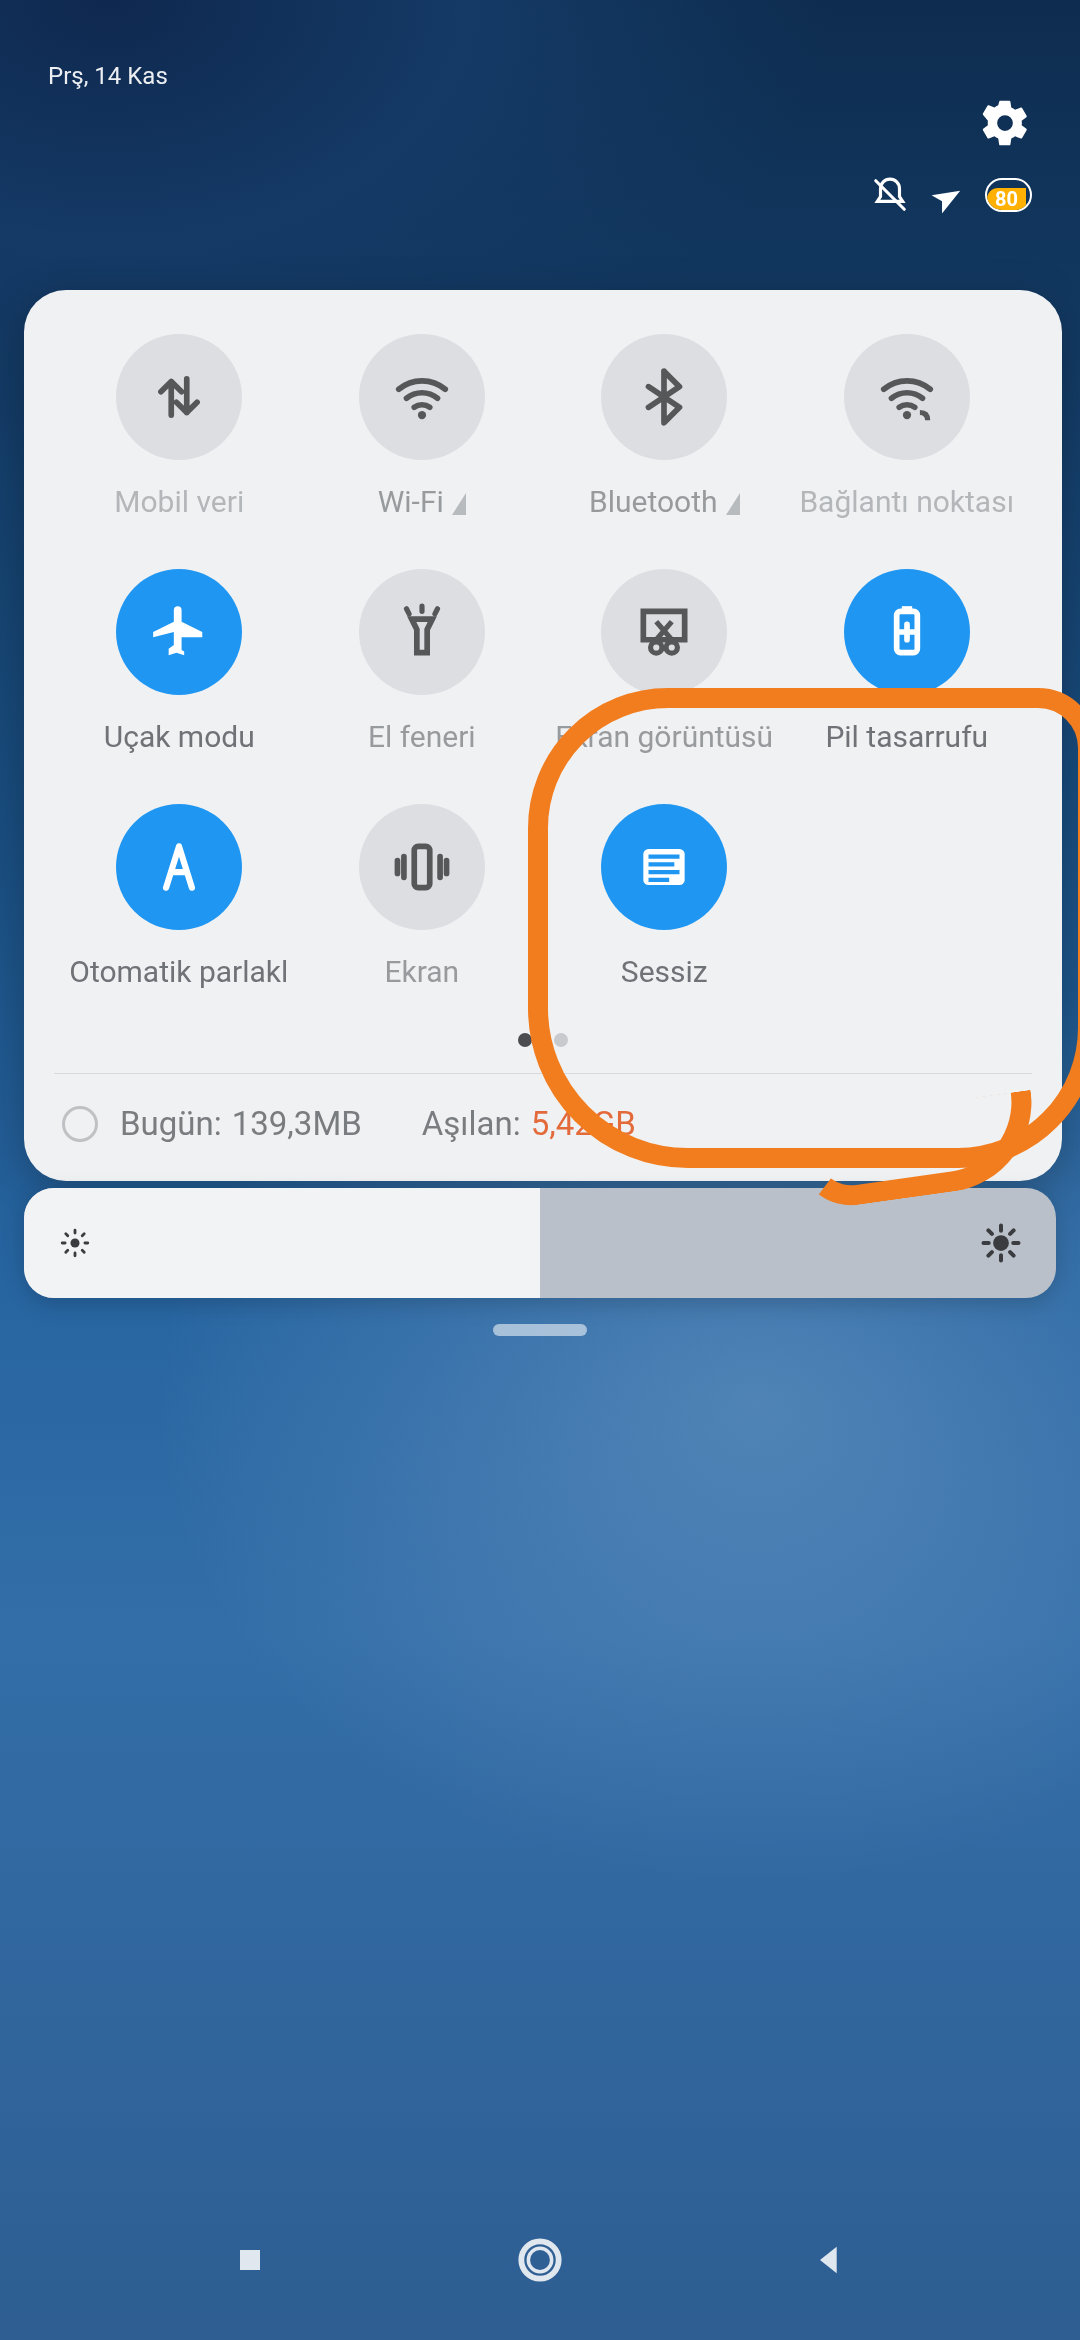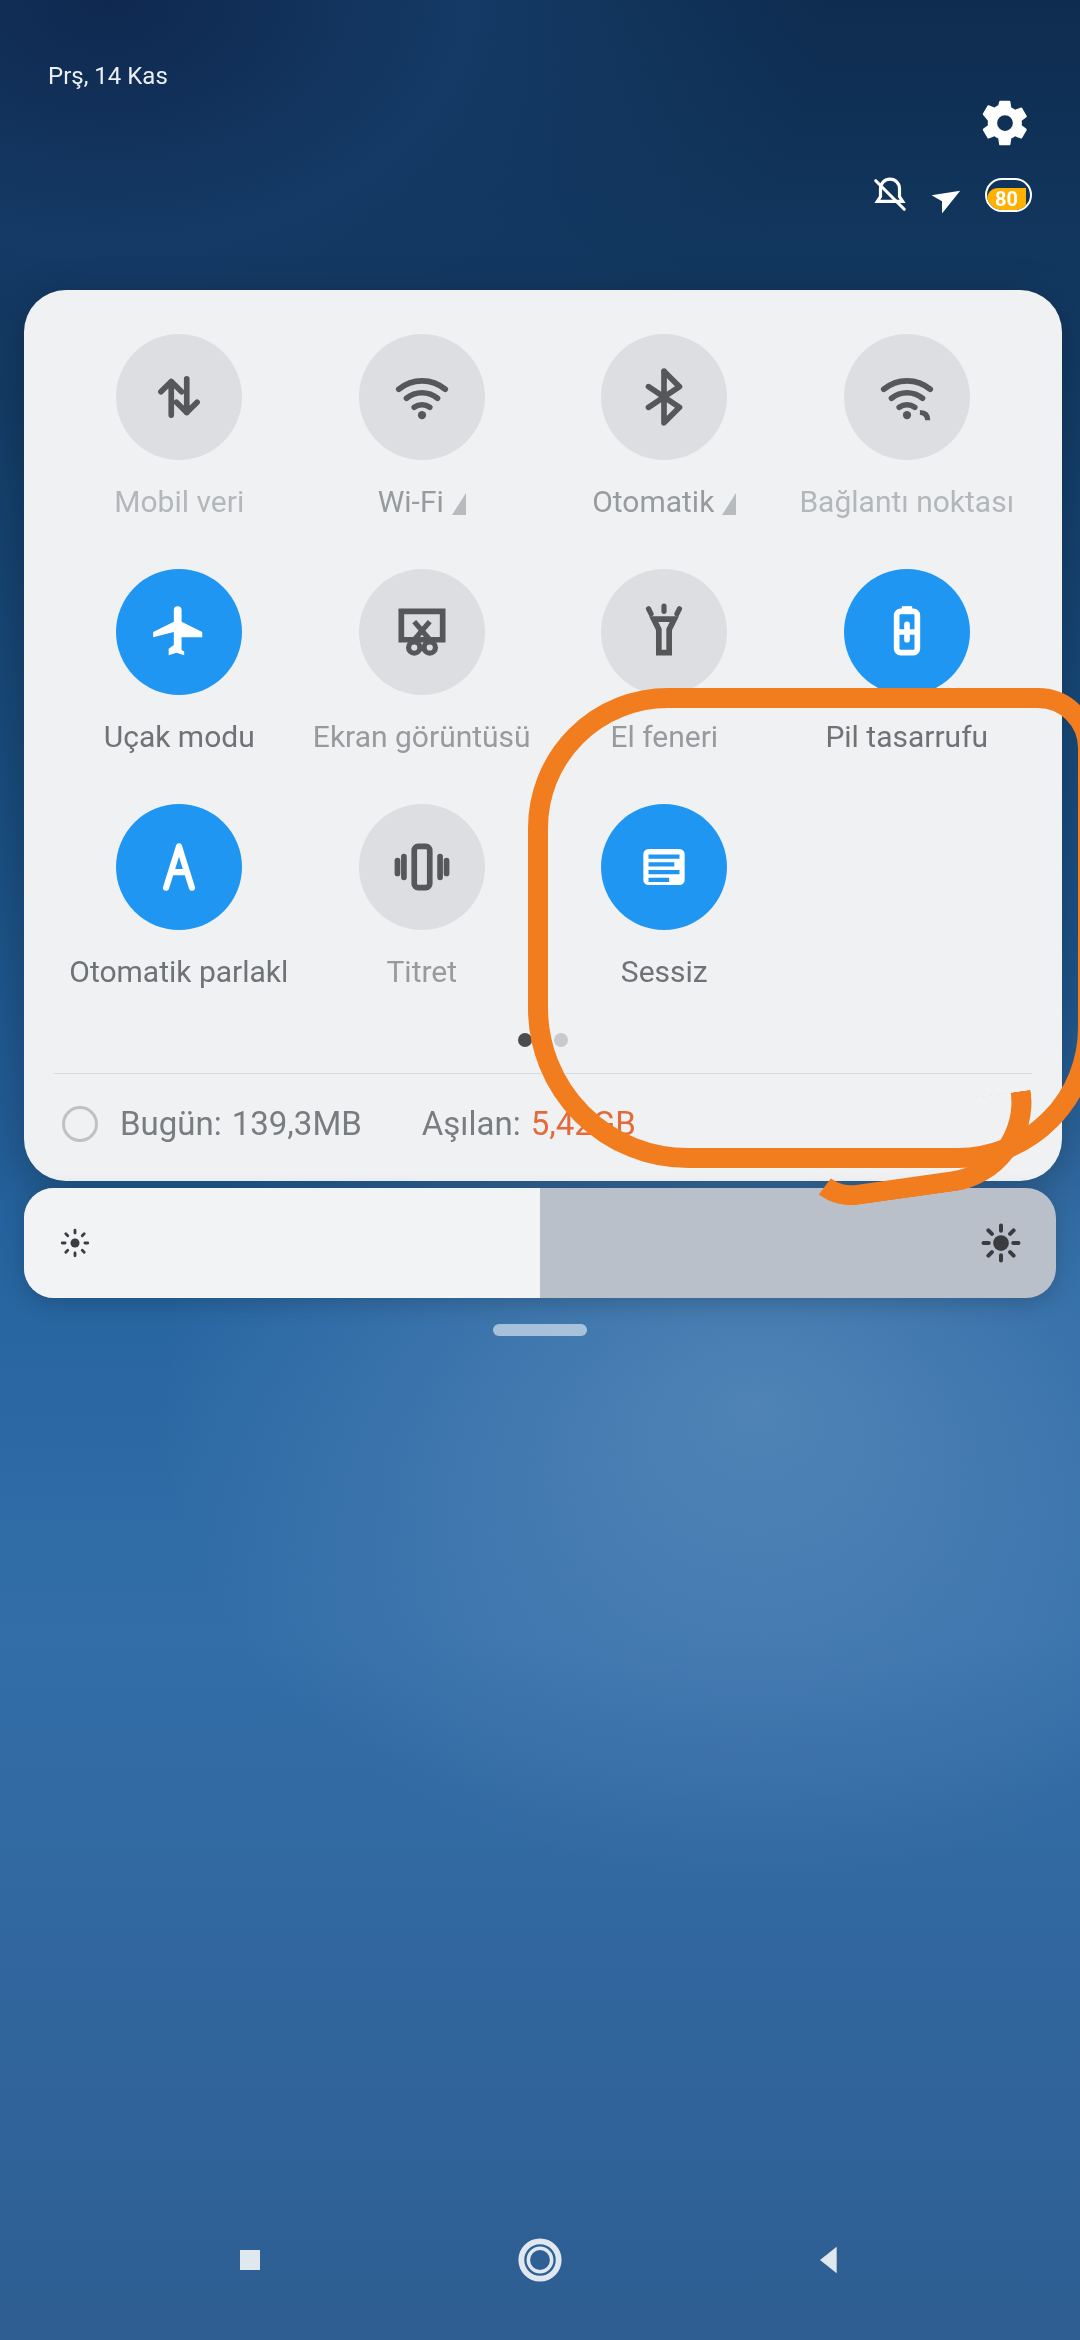--- a/index.html
+++ b/index.html
@@ -211,21 +211,21 @@
           <span class="tri"></span>
         </div>
       </div>
       <div class="toggle off">
         <div class="circle">
           <svg width="62" height="62" style="color:#555759">
             <use href="#bluetooth-icon"></use>
           </svg>
         </div>
         <div class="label-row">
-          <span class="label">Otomatik</span>
+          <span class="label">Bluetooth</span>
           <span class="tri"></span>
         </div>
       </div>
       <div class="toggle disabled">
         <div class="circle">
           <svg width="62" height="62" style="color:#555759">
             <use href="#hotspot-icon"></use>
           </svg>
         </div>
         <div class="label-row">
@@ -238,35 +238,35 @@
             <use href="#airplane-icon"></use>
           </svg>
         </div>
         <div class="label-row">
           <span class="label">Uçak modu</span>
         </div>
       </div>
       <div class="toggle off">
         <div class="circle">
           <svg width="62" height="62" style="color:#555759">
+            <use href="#flashlight-icon"></use>
+          </svg>
+        </div>
+        <div class="label-row">
+          <span class="label">El feneri</span>
+        </div>
+      </div>
+      <div class="toggle off">
+        <div class="circle">
+          <svg width="62" height="62" style="color:#555759">
             <use href="#screenshot-icon"></use>
           </svg>
         </div>
         <div class="label-row">
           <span class="label">Ekran görüntüsü</span>
-        </div>
-      </div>
-      <div class="toggle off">
-        <div class="circle">
-          <svg width="62" height="62" style="color:#555759">
-            <use href="#flashlight-icon"></use>
-          </svg>
-        </div>
-        <div class="label-row">
-          <span class="label">El feneri</span>
         </div>
       </div>
       <div class="toggle on">
         <div class="circle">
           <svg width="62" height="62" style="color:#ffffff">
             <use href="#battery-saver-icon"></use>
           </svg>
         </div>
         <div class="label-row">
           <span class="label">Pil tasarrufu</span>
@@ -282,21 +282,21 @@
           <span class="label">Otomatik parlaklık</span>
         </div>
       </div>
       <div class="toggle off">
         <div class="circle">
           <svg width="62" height="62" style="color:#555759">
             <use href="#vibrate-icon"></use>
           </svg>
         </div>
         <div class="label-row">
-          <span class="label">Titret</span>
+          <span class="label">Ekran</span>
         </div>
       </div>
       <div class="toggle on">
         <div class="circle">
           <svg width="62" height="62" style="color:#ffffff">
             <use href="#silent-icon"></use>
           </svg>
         </div>
         <div class="label-row">
           <span class="label">Sessiz</span>

